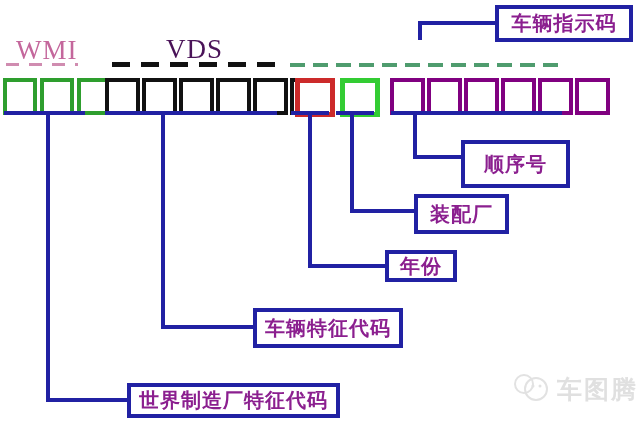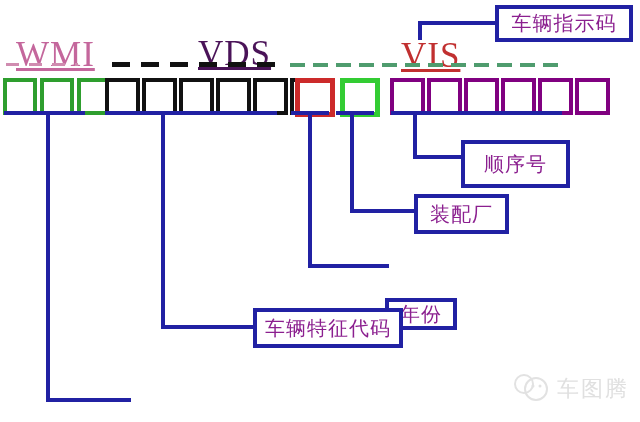--- a/index.html
+++ b/index.html
@@ -3,23 +3,23 @@
 <meta charset="utf-8">
 <style>
   html,body{margin:0;padding:0;background:#ffffff;}
   .canvas{
     position:relative;width:640px;height:422px;background:#ffffff;overflow:hidden;
     font-family:"Liberation Sans",sans-serif;
   }
   .abs{position:absolute;box-sizing:border-box;}
 
   
-  .sec-title{font-family:"Liberation Serif",serif;font-size:35px;line-height:1;letter-spacing:1px;text-decoration:underline;}
+  .sec-title{font-family:"Liberation Serif",serif;font-size:27px;line-height:1;letter-spacing:1px;}
   .t-wmi{left:16px;top:37px;color:var(--wmi-title,#c4679c);}
-  .t-vds{left:166px;top:36px;color:var(--vds-title,#4a1358);margin-left:32px;}
+  .t-vds{left:166px;top:36px;color:var(--vds-title,#4a1358);}
   .t-vis{left:401px;top:38px;color:var(--vis-title,#c13030);}
 
   
   .dash-row{display:flex;align-items:center;}
   .dash-row i{display:block;}
   .d-wmi{left:6px;top:63px;gap:10px;}
   .d-wmi i{width:13px;height:3px;background:var(--wmi-dash,#d08cb0);}
   .d-wmi i:last-child{width:3px;}
   .d-vds{left:112px;top:62px;gap:11px;}
   .d-vds i{width:18px;height:5px;background:#111111;}
@@ -39,37 +39,36 @@
   .b-plant i{width:30px;border:5px solid var(--plant-box,#33cc33);}
   .b-seq{left:390px;gap:2px;}
   .b-seq i{width:27px;border:4px solid var(--sequence-box,#800080);}
 
   
   .line{background:var(--connector,#2121a3);}
 
   
   .callout{
     border:4px solid var(--connector,#2121a3);background:#ffffff;
-    color:var(--label-text,#8b1f8f);font-weight:normal;font-size:20px;
+    color:var(--label-text,#8b1f8f);font-weight:bold;font-size:20px;
     display:flex;align-items:center;justify-content:center;letter-spacing:1px;
     white-space:nowrap;
   }
 
   
   .watermark{left:511px;top:371px;display:flex;align-items:center;gap:6px;}
-  .wm-text{color:var(--watermark,#e0e0e0);font-size:22px;font-weight:normal;letter-spacing:2px;}
+  .wm-text{color:var(--watermark,#e0e0e0);font-size:25px;font-weight:bold;letter-spacing:2px;}
 </style>
 </head>
 <body>
 
 <div class="canvas">
 
   <div class="abs sec-title t-wmi">WMI</div>
   <div class="abs sec-title t-vds">VDS</div>
-  <div class="abs sec-title t-vis">VIS</div>
 
   <div class="abs dash-row d-wmi">
       <i></i>
       <i></i>
       <i></i>
       <i></i>
     </div>
   <div class="abs dash-row d-vds">
       <i></i>
       <i></i>
@@ -141,22 +140,23 @@
 
   <div class="abs line" style="left:413px;top:111px;width:4px;height:48px;"></div>
   <div class="abs line" style="left:413px;top:155px;width:52px;height:4px;"></div>
 
   <div class="abs line" style="left:418px;top:21px;width:79px;height:4px;"></div>
   <div class="abs line" style="left:418px;top:21px;width:4px;height:19px;"></div>
 
   <div class="abs callout" style="left:495px;top:5px;  width:138px;height:37px;">车辆指示码</div>
   <div class="abs callout" style="left:461px;top:140px;width:109px;height:48px;">顺序号</div>
   <div class="abs callout" style="left:414px;top:194px;width:95px; height:40px;">装配厂</div>
-  <div class="abs callout" style="left:385px;top:250px;width:72px; height:32px;margin-top:48px;">年份</div>
+  <div class="abs callout" style="left:385px;top:250px;width:72px; height:32px;">年份</div>
   <div class="abs callout" style="left:253px;top:308px;width:150px;height:40px;">车辆特征代码</div>
+  <div class="abs callout" style="left:127px;top:383px;width:213px;height:35px;">世界制造厂特征代码</div>
 
   <div class="abs watermark">
     <span>
       <svg width="40" height="32" viewBox="0 0 40 32">
         <circle cx="13" cy="13" r="9" fill="none" stroke="#e2e2e2" stroke-width="2"></circle>
         <circle cx="25" cy="18" r="11" fill="none" stroke="#e2e2e2" stroke-width="2"></circle>
         <circle cx="22" cy="15" r="1.5" fill="#e2e2e2"></circle>
         <circle cx="29" cy="15" r="1.5" fill="#e2e2e2"></circle>
       </svg>
     </span>

